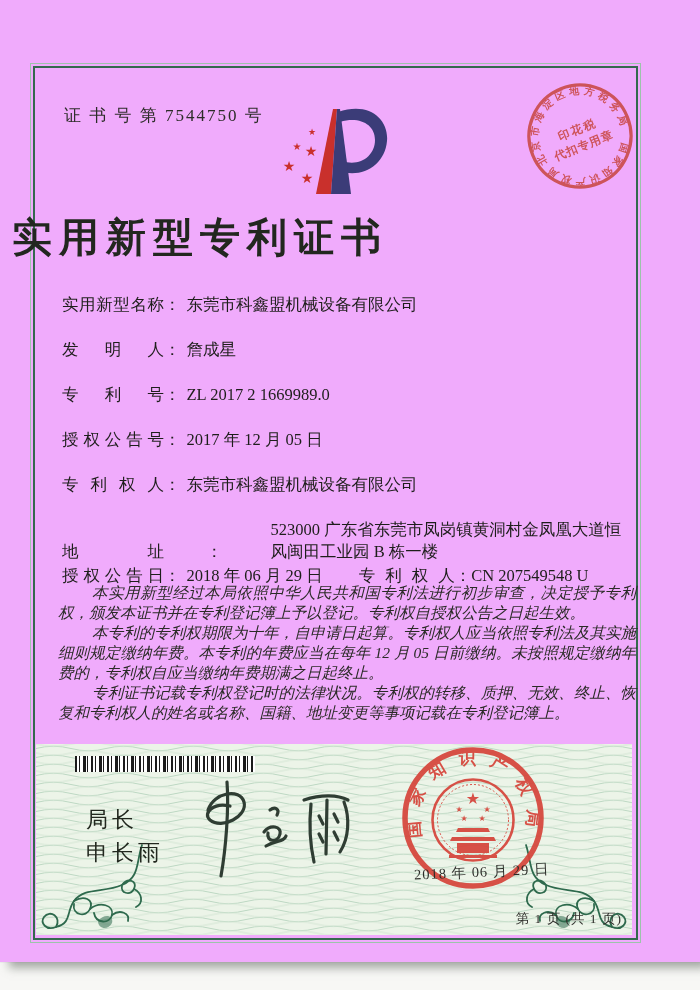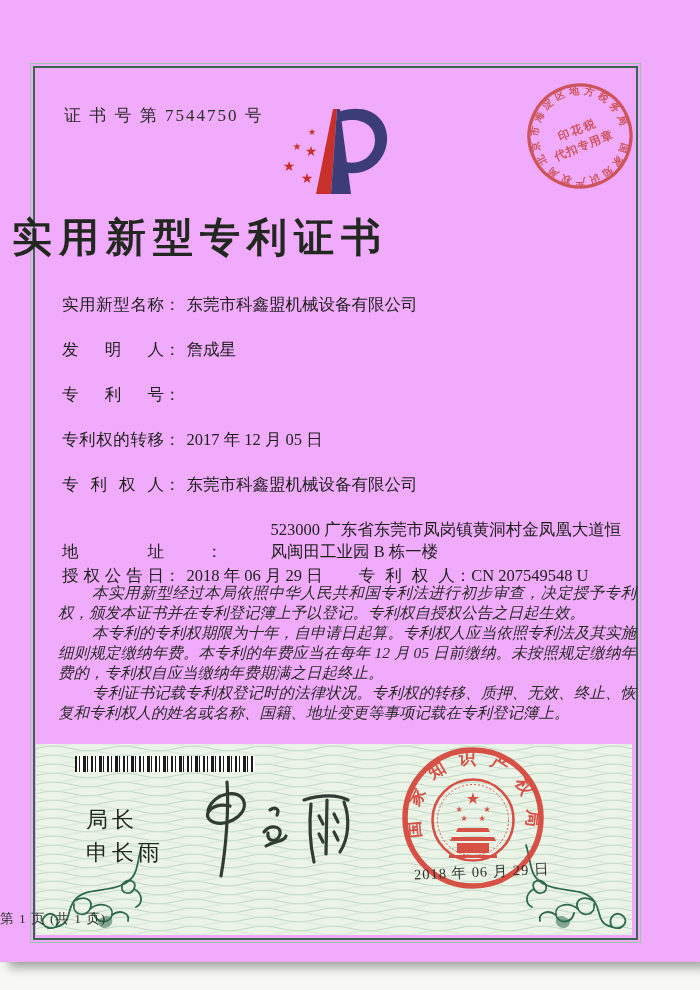--- a/index.html
+++ b/index.html
@@ -32,21 +32,21 @@
   .paras{position:absolute;left:58px;top:583px;width:578px;
          font-size:15.5px;line-height:20px;color:#2b2b27;text-align:justify;font-style:italic;}
   .paras p{margin:0;text-indent:2.2em;}
   .barcode{position:absolute;left:75px;top:756px;width:180px;height:16px;
     background:repeating-linear-gradient(90deg,#1b1b1b 0 2px,#fff 2px 4px,#1b1b1b 4px 5px,
     #fff 5px 8px,#1b1b1b 8px 11px,#fff 11px 12px,#1b1b1b 12px 13px,#fff 13px 16px);}
   .director{position:absolute;left:86px;top:803px;font-size:22px;color:#22281f;letter-spacing:4px;line-height:33px;}
   .signature{position:absolute;left:178px;top:776px;}
   .seal{position:absolute;left:398px;top:742px;opacity:.93;filter:blur(.25px);}
   .seal-date{font-family:"Liberation Serif", serif;}
-  .footer{position:absolute;left:0;top:910px;width:622px;text-align:left;
+  .footer{position:absolute;left:0;top:910px;width:622px;text-align:right;
           font-size:13.5px;color:#32322e;letter-spacing:1px;}
   svg text{font-family:"Liberation Serif", serif;}
 </style>
 </head>
 <body>
 
 <div class="paper">
 
   <div class="band">
     <svg width="596" height="191">
@@ -130,23 +130,24 @@
       <span class="val">东莞市科鑫盟机械设备有限公司</span>
     </div>
     <div class="frow">
       <span class="lab">发明人</span>
         <span class="colon">：</span>
       <span class="val">詹成星</span>
     </div>
     <div class="frow">
       <span class="lab">专利号</span>
         <span class="colon">：</span>
-    </div>
-    <div class="frow">
-      <span class="lab">专利权的转移</span>
+      <span class="val">ZL 2017 2 1669989.0</span>
+    </div>
+    <div class="frow">
+      <span class="lab">授权公告号</span>
         <span class="colon">：</span>
       <span class="val">2017 年 12 月 05 日</span>
     </div>
     <div class="frow">
       <span class="lab">专利权人</span>
         <span class="colon">：</span>
       <span class="val">东莞市科鑫盟机械设备有限公司</span>
     </div>
     <div class="frow addr">
       <span class="lab">地址</span>

